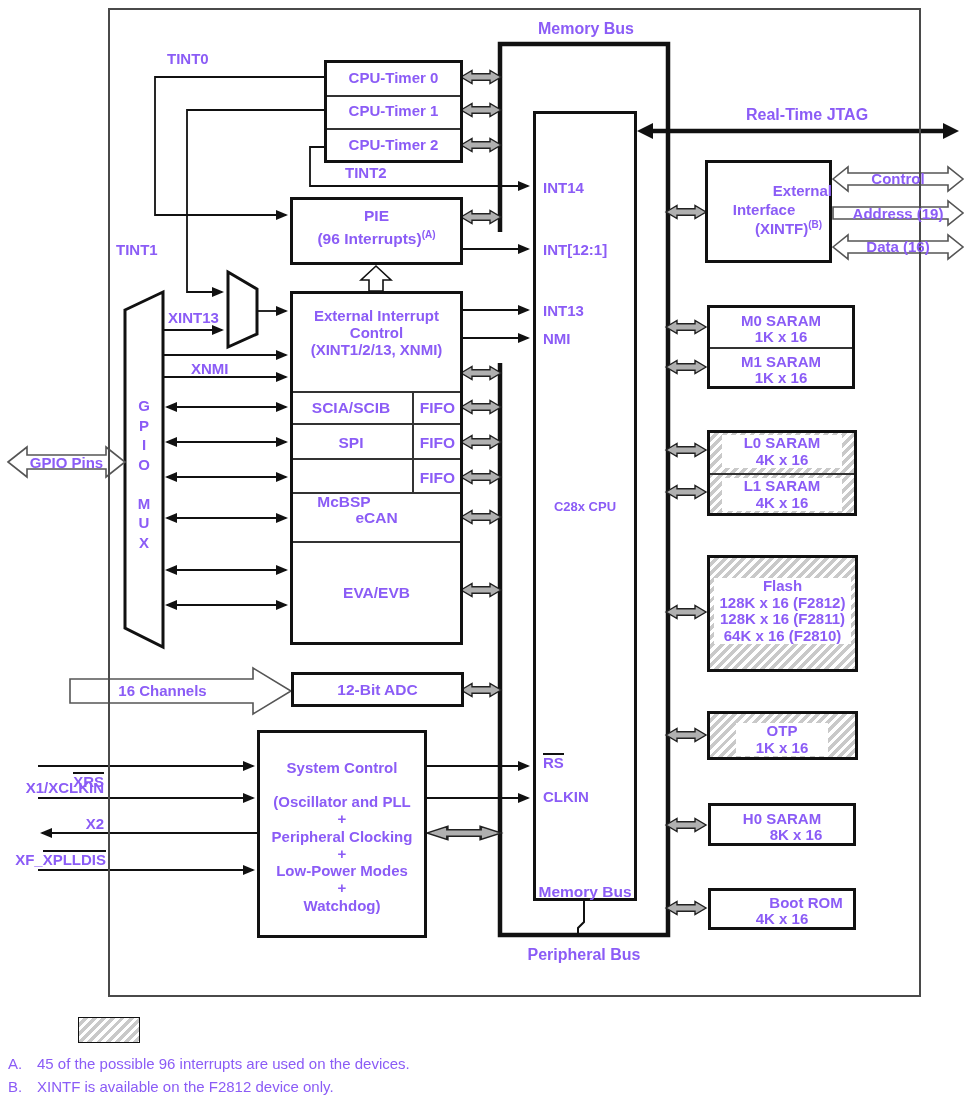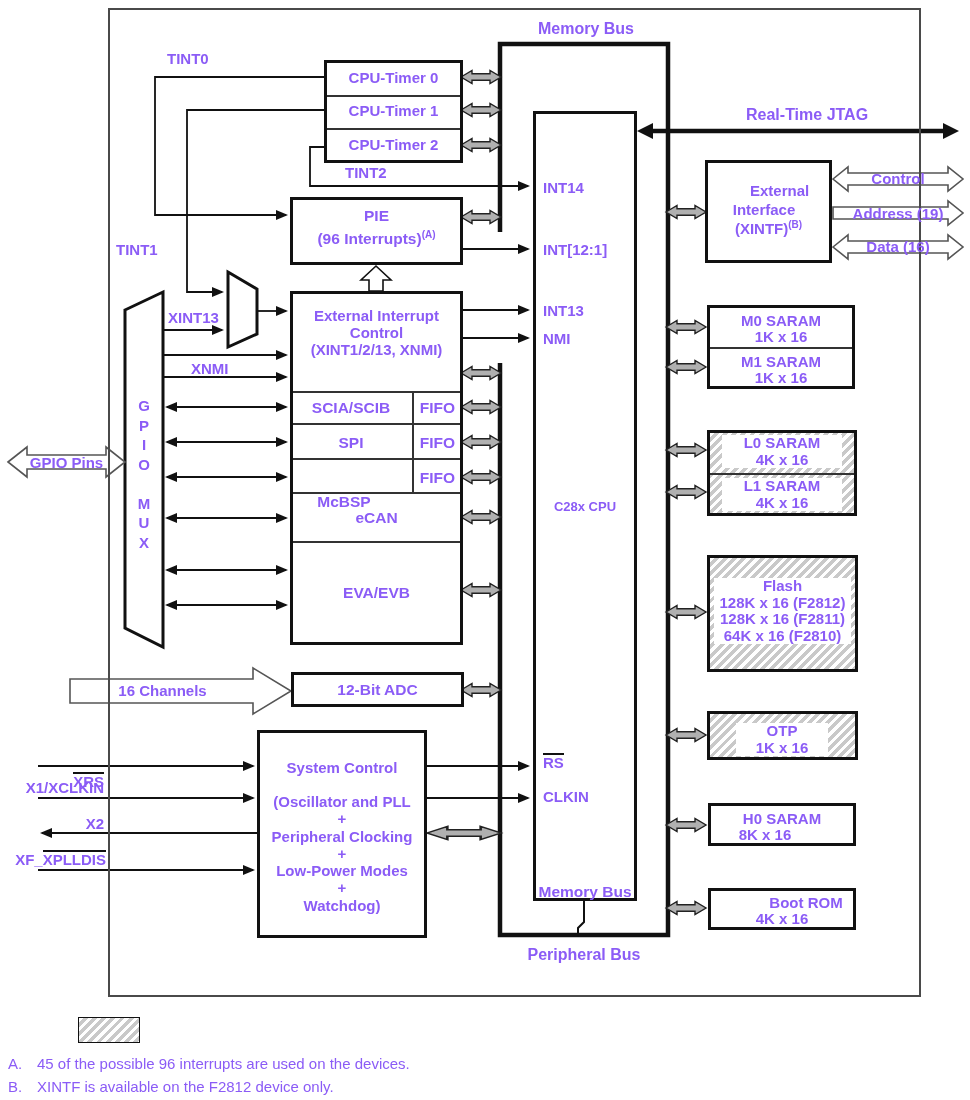--- a/index.html
+++ b/index.html
@@ -201,23 +201,23 @@
   <div class="lbl" style="left:543px;top:179px;">INT14</div>
   <div class="lbl" style="left:543px;top:241px;">INT[12:1]</div>
   <div class="lbl" style="left:543px;top:302px;">INT13</div>
   <div class="lbl" style="left:543px;top:330px;">NMI</div>
   <div class="lbl" style="left:533px;top:498px;width:104px;text-align:center;font-size:13px;">C28x CPU</div>
   <div class="lbl" style="left:543px;top:753px;"><span class="ovl">RS</span></div>
   <div class="lbl" style="left:543px;top:788px;">CLKIN</div>
   <div class="lbl" style="left:533px;top:883px;width:104px;text-align:center;font-size:15.5px;">Memory Bus</div>
   <div class="lbl big" style="left:498px;top:946px;width:172px;text-align:center;">Peripheral Bus</div>
 
-  <div class="lbl" style="left:705px;top:182px;width:127px;text-align:left;padding-left:45px;">External</div>
+  <div class="lbl" style="left:705px;top:182px;width:127px;text-align:right;">External</div>
   <div class="lbl" style="left:705px;top:201px;width:118px;text-align:center;">Interface</div>
-  <div class="lbl" style="left:705px;top:220px;width:127px;text-align:center;"><span>(XINTF)</span><span class="sup">(B)</span></div>
+  <div class="lbl" style="left:705px;top:220px;width:127px;text-align:center;padding-left:20px;"><span>(XINTF)</span><span class="sup">(B)</span></div>
   <div class="lbl" style="left:833px;top:170px;width:130px;text-align:center;">Control</div>
   <div class="lbl" style="left:833px;top:205px;width:130px;text-align:center;">Address (19)</div>
   <div class="lbl" style="left:833px;top:238px;width:130px;text-align:center;">Data (16)</div>
 
   <div class="lbl" style="left:707px;top:312px;width:148px;text-align:center;">M0 SARAM</div>
   <div class="lbl" style="left:707px;top:328px;width:148px;text-align:center;">1K x 16</div>
   <div class="lbl" style="left:707px;top:353px;width:148px;text-align:center;">M1 SARAM</div>
   <div class="lbl" style="left:707px;top:369px;width:148px;text-align:center;">1K x 16</div>
 
   <div class="patch" style="left:722px;top:435px;width:120px;">
@@ -233,21 +233,21 @@
     <div>128K x 16 (F2812)</div>
     <div>128K x 16 (F2811)</div>
     <div>64K x 16 (F2810)</div>
   </div>
   <div class="patch" style="left:736px;top:723px;width:92px;">
     <div>OTP</div>
     <div>1K x 16</div>
   </div>
 
   <div class="lbl" style="left:708px;top:810px;width:148px;text-align:center;">H0 SARAM</div>
-  <div class="lbl" style="left:689px;top:826px;width:152px;text-align:center;">8K x 16</div>
+  <div class="lbl" style="left:720px;top:826px;width:152px;text-align:center;">8K x 16</div>
   <div class="lbl" style="left:708px;top:894px;width:148px;text-align:center;padding-left:24px;">Boot ROM</div>
   <div class="lbl" style="left:708px;top:910px;width:148px;text-align:center;">4K x 16</div>
 
   <div class="abs hatch" style="left:78px;top:1017px;width:62px;height:26px;border:1.5px solid #111;box-sizing:border-box;"></div>
 
   <div class="note" style="left:8px;top:1055px;">A.</div>
   <div class="note" style="left:37px;top:1055px;">45 of the possible 96 interrupts are used on the devices.</div>
   <div class="note" style="left:8px;top:1078px;">B.</div>
   <div class="note" style="left:37px;top:1078px;">XINTF is available on the F2812 device only.</div>
 

